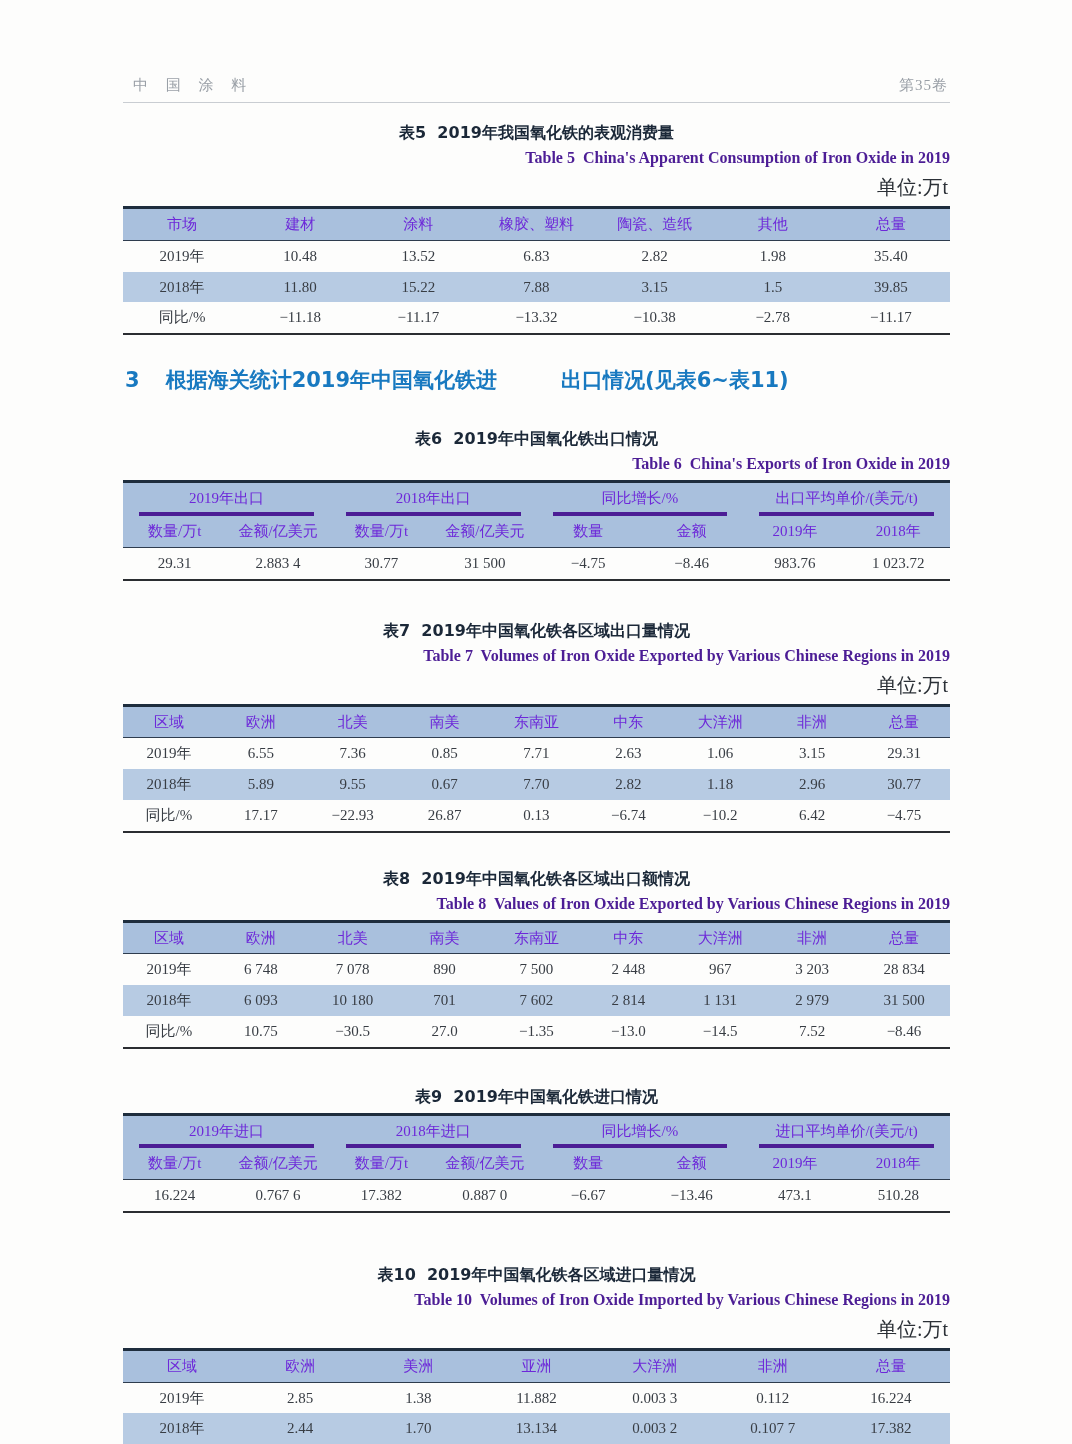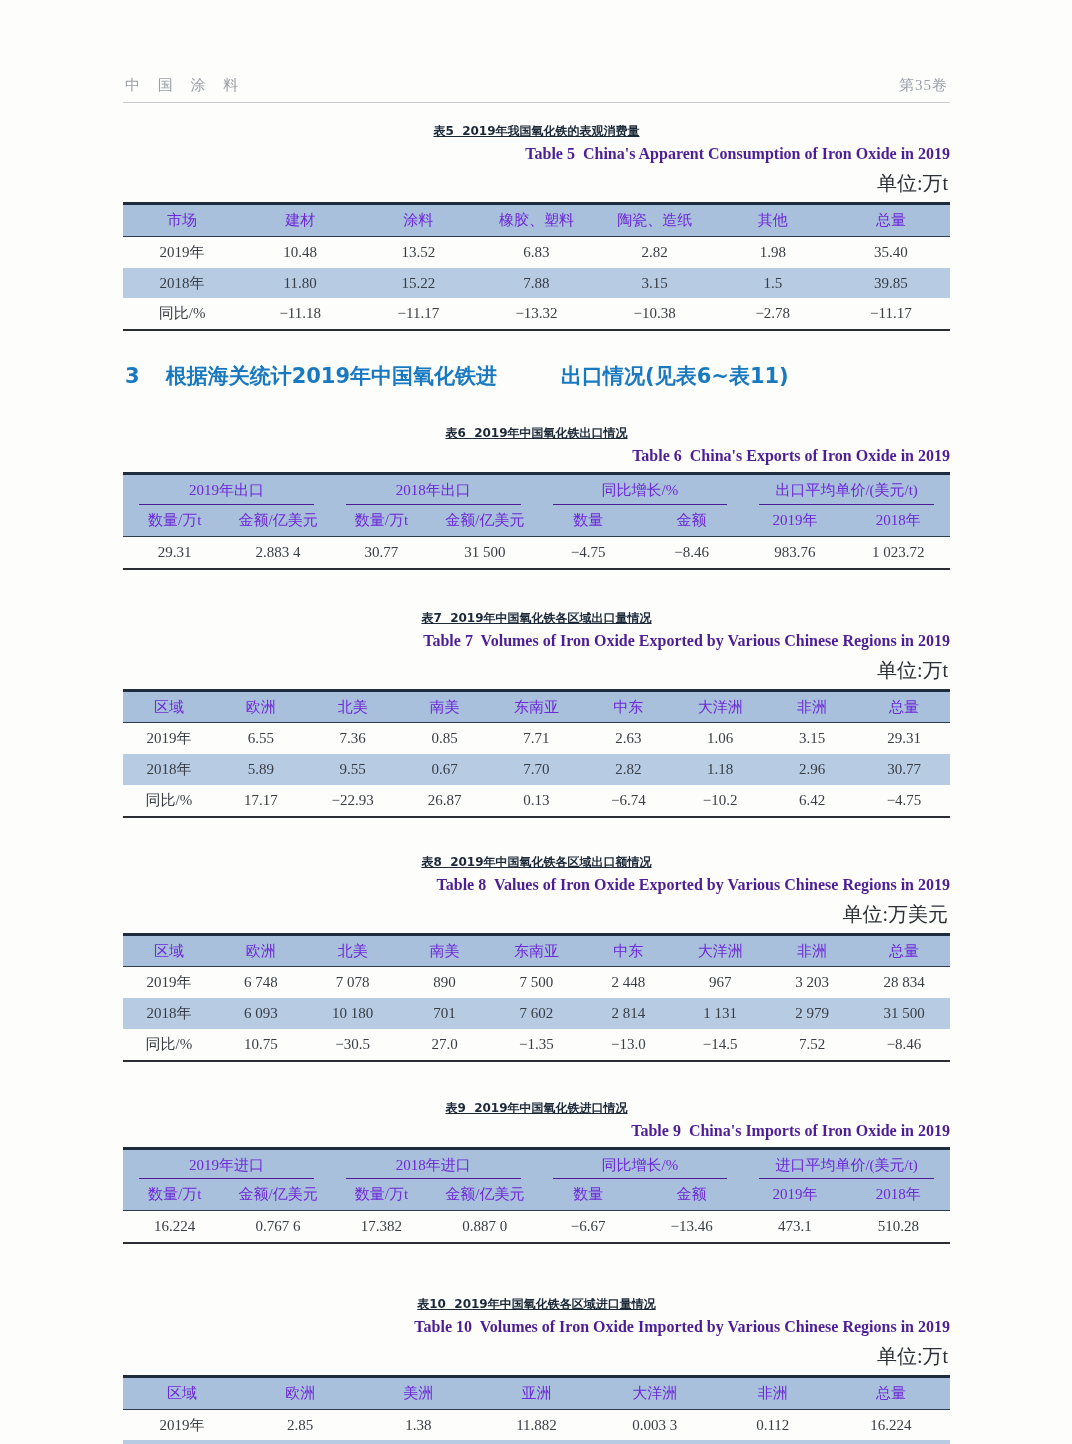--- a/index.html
+++ b/index.html
@@ -20,30 +20,30 @@
   }
   .page{width:1072px;height:1444px;padding:0 122px 0 123px;}
 
   
   .page-header{
     display:flex;justify-content:space-between;align-items:flex-end;
     padding:76px 2px 7px 2px;
     border-bottom:1px solid #c9cdd2;
     font-size:15px;color:var(--muted-gray);
   }
-  .journal-name{letter-spacing:7px;}
+  .journal-name{letter-spacing:7px;margin-left:8px;}
   .volume-label{letter-spacing:1px;}
 
   
   .tbl{margin-top:30px;}
   .tbl.first{margin-top:20px;}
   .cap-cn{
     font-family:"DejaVu Sans","Liberation Sans",sans-serif;
-    font-size:12px;font-weight:bold;color:#1b2838;
-    text-align:center;white-space:pre;margin-bottom:5px;text-decoration:underline;
+    font-size:16px;font-weight:bold;color:#1b2838;
+    text-align:center;white-space:pre;margin-bottom:5px;
   }
   .cap-en{
     font-family:"Liberation Serif","DejaVu Serif",serif;
     font-size:16px;font-weight:bold;color:#4c1d95;
     text-align:right;white-space:pre;margin-bottom:7px;
   }
   .unit{
     font-size:20px;color:#2b3036;text-align:right;
     margin:2px 2px 5px 0;
   }
@@ -54,21 +54,21 @@
   }
   .dt th{
     background:var(--thead-bg);font-weight:normal;color:#6d28d9;
   }
   .dt th,.dt td{
     font-size:15px;text-align:center;white-space:pre;
     padding:5px 2px;line-height:1.25;
   }
   .dt tr.fhead th,.dt tr.shead th{border-bottom:1.5px solid #2e3c4e;padding:6px 2px;}
   .dt th.gh{padding:0;}
-  .glab{margin:0 16px;padding:6px 0 4px;border-bottom:1px solid #4c1d95;}
+  .glab{margin:0 16px;padding:6px 0 4px;border-bottom:4px solid #4c1d95;}
   .dt tbody td{padding:6px 2px;}
   .dt tbody tr.shaded{background:var(--row-bg);}
 
   
   .sec-heading{
     margin:32px 0 6px 2px;
     font-family:"DejaVu Sans","Liberation Sans",sans-serif;
     font-weight:bold;font-size:21px;line-height:1.25;
     color:var(--accent-blue);
     display:flex;align-items:baseline;
@@ -228,21 +228,20 @@
             <td>−10.2</td>
             <td>6.42</td>
             <td>−4.75</td>
           </tr>
         </tbody>
       </table>
     </section>
   <section class="tbl" style="margin-top:36px">
       <div class="cap-cn">表8  2019年中国氧化铁各区域出口额情况</div>
       <div class="cap-en">Table 8  Values of Iron Oxide Exported by Various Chinese Regions in 2019</div>
-      <div class="unit">单位:万美元</div>
       <table class="dt">
         <thead>
           <tr class="fhead">
             <th class="sh">区域</th>
             <th class="sh">欧洲</th>
             <th class="sh">北美</th>
             <th class="sh">南美</th>
             <th class="sh">东南亚</th>
             <th class="sh">中东</th>
             <th class="sh">大洋洲</th>
@@ -282,21 +281,20 @@
             <td>−13.0</td>
             <td>−14.5</td>
             <td>7.52</td>
             <td>−8.46</td>
           </tr>
         </tbody>
       </table>
     </section>
   <section class="tbl" style="margin-top:38px">
       <div class="cap-cn">表9  2019年中国氧化铁进口情况</div>
-      <div class="cap-en">Table 9  China's Imports of Iron Oxide in 2019</div>
       <table class="dt">
         <thead>
           <tr class="ghead">
             <th class="gh" colspan="2"><div class="glab">2019年进口</div></th>
             <th class="gh" colspan="2"><div class="glab">2018年进口</div></th>
             <th class="gh" colspan="2"><div class="glab">同比增长/%</div></th>
             <th class="gh" colspan="2"><div class="glab">进口平均单价/(美元/t)</div></th>
           </tr>
           <tr class="shead">
             <th class="sh">数量/万t</th>

